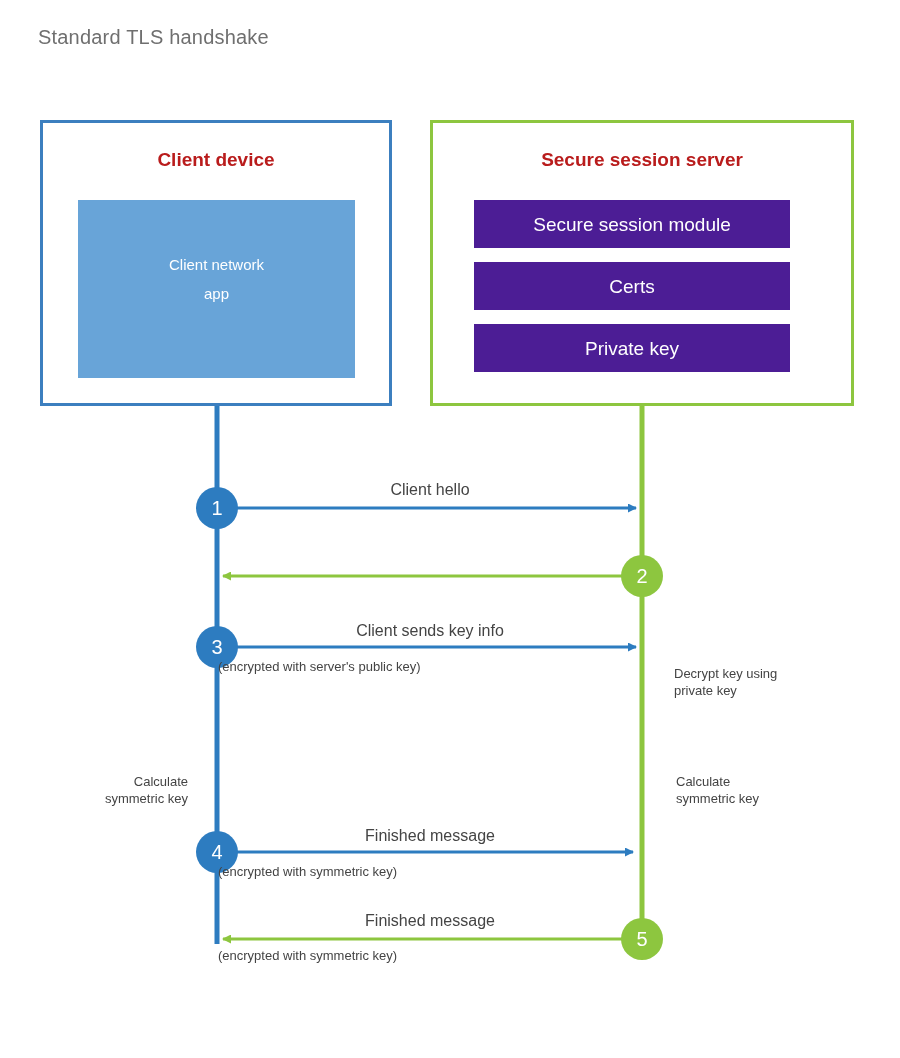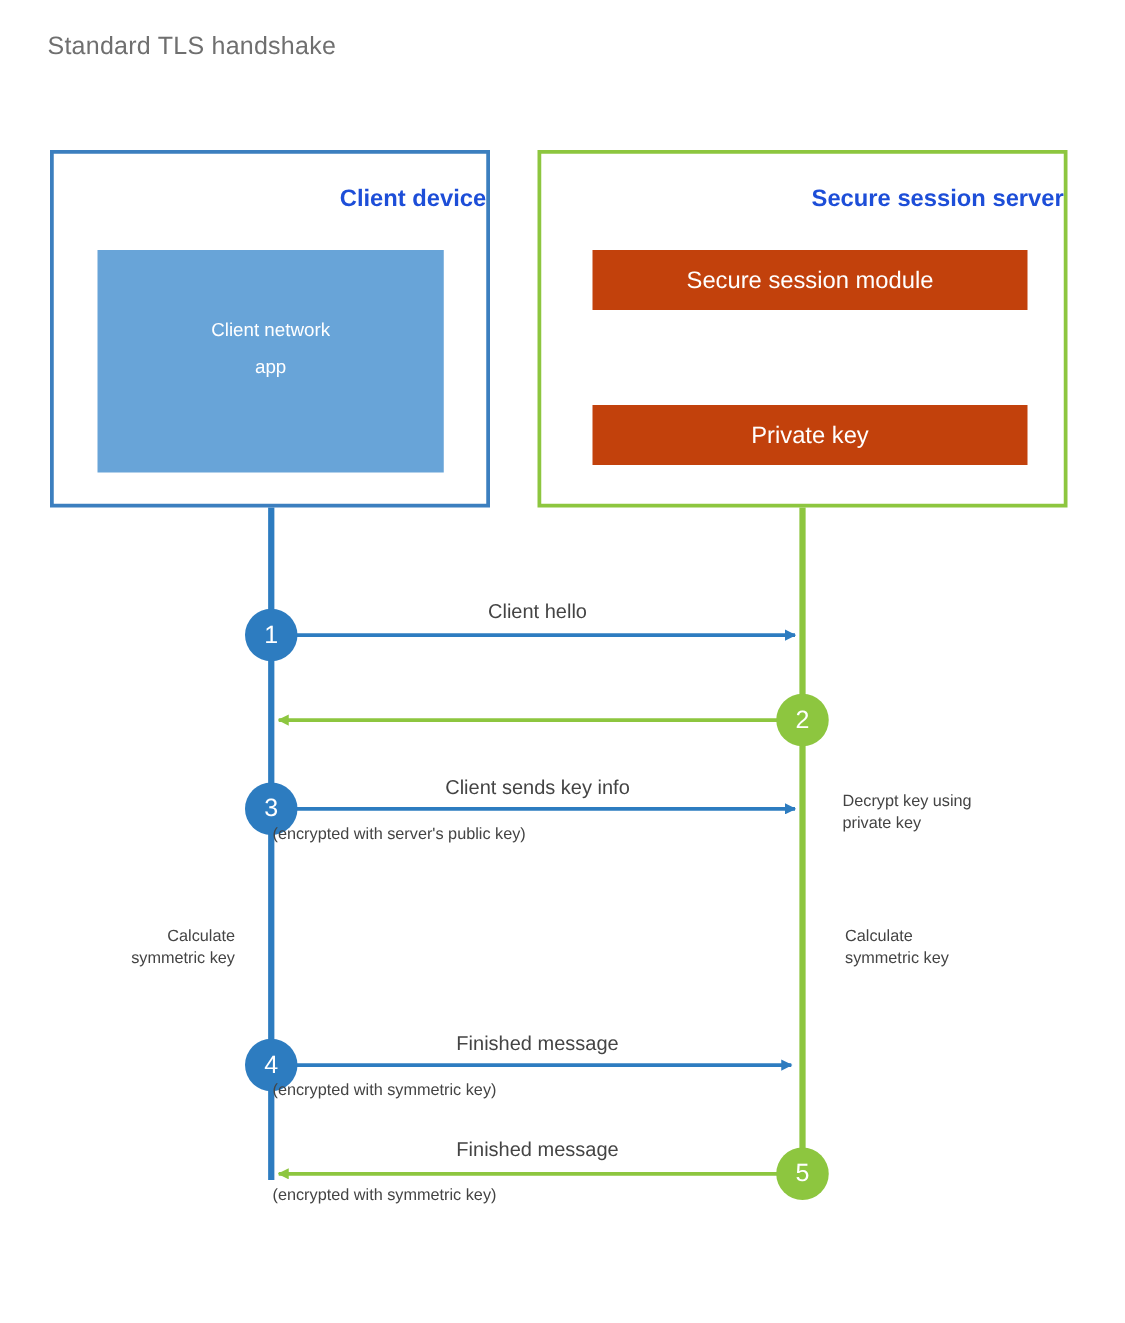--- a/index.html
+++ b/index.html
@@ -59,24 +59,24 @@
     top: 120px;
     width: 424px;
     height: 286px;
     border: 3px solid #8dc63f;
   }
   .party-title {
     position: absolute;
     left: 0;
     right: 0;
     top: 26px;
-    text-align: right;
+    text-align: center;
     font-size: 19px;
     font-weight: 700;
-    color: #1d4ed8;
+    color: #b91c1c;
   }
 
   
   .client-app-block {
     position: absolute;
     left: 35px;
     top: 77px;
     width: 277px;
     height: 178px;
     background: #68a4d8;
@@ -90,23 +90,23 @@
     font-size: 15px;
     line-height: 29px;
     color: #ffffff;
     font-weight: 400;
   }
 
   
   .server-bar {
     position: absolute;
     left: 41px;
-    width: 348px;
+    width: 316px;
     height: 48px;
-    background: #c2410c;
+    background: #4c1d95;
     display: flex;
     align-items: center;
     justify-content: center;
   }
   .server-bar.b0 { top: 77px; }
   .server-bar.b1 { top: 139px; }
   .server-bar.b2 { top: 201px; }
   .server-bar-label {
     font-size: 19px;
     color: #ffffff;
@@ -148,20 +148,21 @@
     white-space: nowrap;
     line-height: 1;
   }
 
   
   .side-note {
     position: absolute;
     font-size: 13px;
     color: #444444;
     line-height: 17px;
+    margin-top: 33px;
   }
   .side-note.right-align { text-align: right; }
   .side-note.left-align  { text-align: left; }
 </style>
 </head>
 <body>
 
 <div id="stage">
 
   <div class="page-title">Standard TLS handshake</div>
@@ -199,20 +200,23 @@
       </div>
     </div>
   </div>
 
   <div class="party-box server">
     <div class="party-title">Secure session server</div>
 
     <div class="server-bar b0">
       <span class="server-bar-label">Secure session module</span>
     </div>
+    <div class="server-bar b1">
+      <span class="server-bar-label">Certs</span>
+    </div>
     <div class="server-bar b2">
       <span class="server-bar-label">Private key</span>
     </div>
   </div>
 
   <div class="step-circle blue" style="left:196px; top:487px;">1</div>
   <div class="msg-label" style="left:218px; top:482px; width:424px;">Client hello</div>
 
   <div class="step-circle green" style="left:621px; top:555px;">2</div>
 

